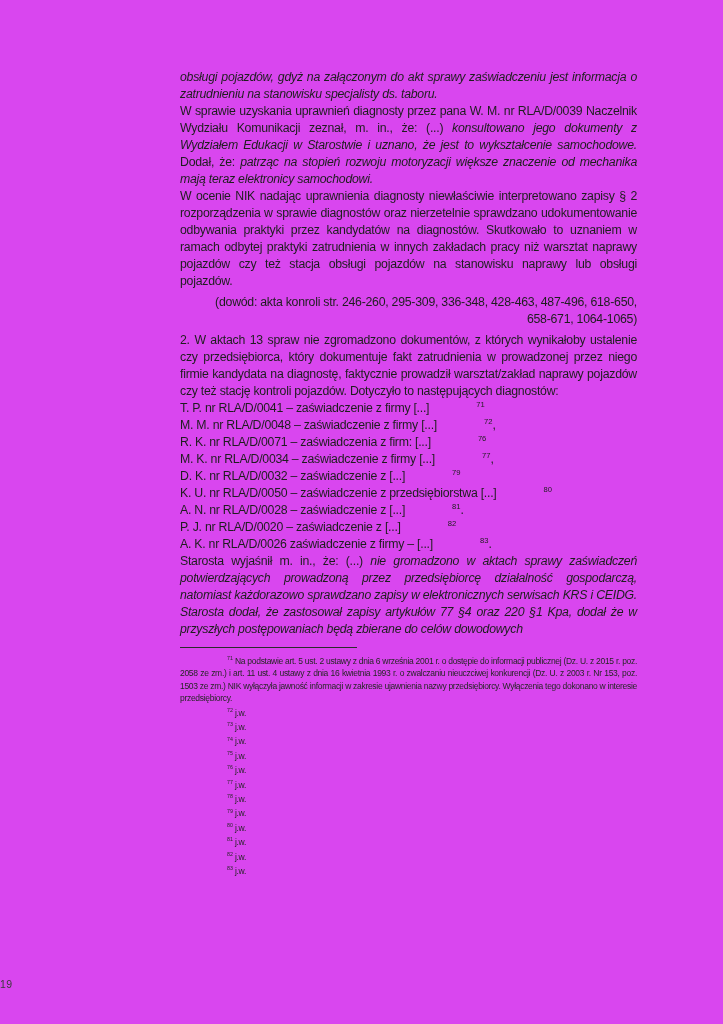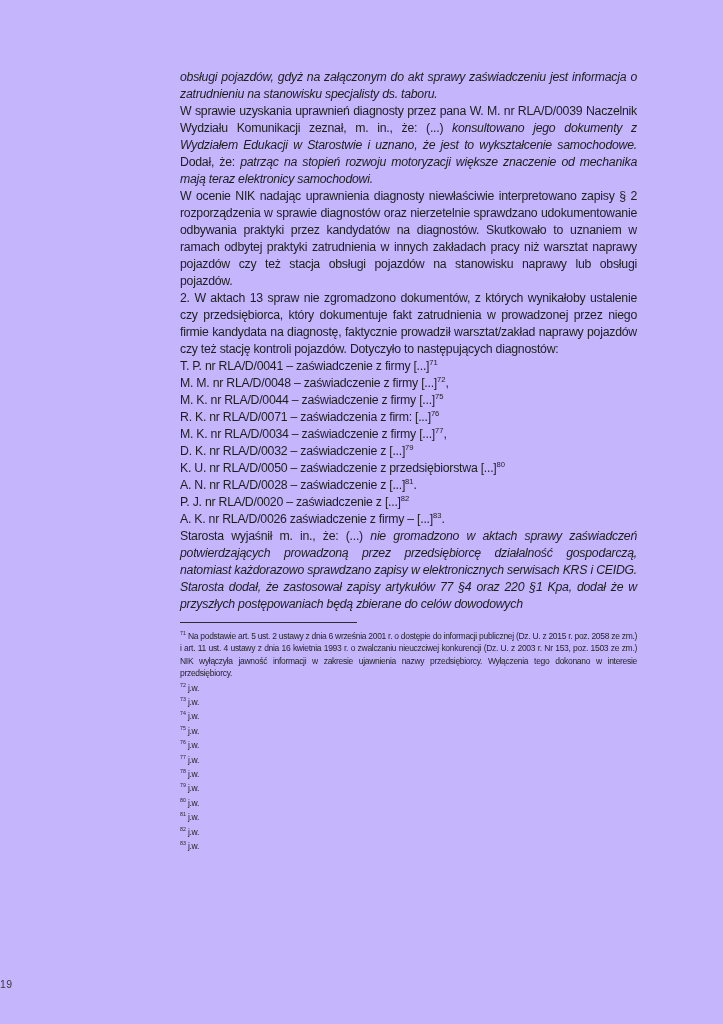--- a/index.html
+++ b/index.html
@@ -6,21 +6,21 @@
   body {
     width: 723px; height: 1024px;
     background: #fdfdfc;
     font-family: "Liberation Sans", "DejaVu Sans", sans-serif;
     color: #1e1e1e;
     position: relative;
     overflow: hidden;
   }
   .page {
     position: absolute; inset: 0;
-    background: #c4b5fd;
+    background: #d946ef;
   }
   .content {
     position: absolute;
     left: 180px; top: 69px;
     width: 457px;
   }
   .para {
     margin: 0;
     font-size: 12.3px;
     line-height: 17px;
@@ -30,20 +30,21 @@
   .para.evidence {
     margin: 4px 0 4px 28px;
     text-align: right;
   }
   .em { font-style: italic; }
   sup.fn-marker {
     font-size: 0.62em;
     vertical-align: super;
     line-height: 0;
     letter-spacing: 0;
+    margin-left: 47px;
   }
   .fn-sep {
     width: 177px;
     height: 0;
     border-top: 1px solid #2b2b2b;
     margin: 9px 0 7px 0;
   }
   .footnote {
     margin: 0 0 2px 0;
     font-size: 8.5px;
@@ -63,24 +64,24 @@
 </style>
 </head>
 <body>
 
 <div class="page">
   <div class="content">
     <div id="doc-body">
         <p class="para body"><span class="em">obsługi pojazdów, gdyż na załączonym do akt sprawy zaświadczeniu jest informacja o zatrudnieniu na stanowisku specjalisty ds. taboru.</span></p>
         <p class="para body"><span>W sprawie uzyskania uprawnień diagnosty przez pana W. M. nr RLA/D/0039 Naczelnik Wydziału Komunikacji zeznał, m. in., że: (...) </span><span class="em">konsultowano jego dokumenty z Wydziałem Edukacji w Starostwie i uznano, że jest to wykształcenie samochodowe.</span><span> Dodał, że: </span><span class="em">patrząc na stopień rozwoju motoryzacji większe znaczenie od mechanika mają teraz elektronicy samochodowi.</span></p>
         <p class="para body"><span>W ocenie NIK nadając uprawnienia diagnosty niewłaściwie interpretowano zapisy § 2 rozporządzenia w sprawie diagnostów oraz nierzetelnie sprawdzano udokumentowanie odbywania praktyki przez kandydatów na diagnostów. Skutkowało to uznaniem w ramach odbytej praktyki zatrudnienia w innych zakładach pracy niż warsztat naprawy pojazdów czy też stacja obsługi pojazdów na stanowisku naprawy lub obsługi pojazdów.</span></p>
+        <p class="para evidence"><span>(dowód: akta konroli str. 246-260, 295-309, 336-348, 428-463, 487-496, 618-650, 658-671, 1064-1065)</span></p>
         <p class="para body"><span>2. W aktach 13 spraw nie zgromadzono dokumentów, z których wynikałoby ustalenie czy przedsiębiorca, który dokumentuje fakt zatrudnienia w prowadzonej przez niego firmie kandydata na diagnostę, faktycznie prowadził warsztat/zakład naprawy pojazdów czy też stację kontroli pojazdów. Dotyczyło to następujących diagnostów:</span></p>
         <p class="para list-item"><span>T. P. nr RLA/D/0041 – zaświadczenie z firmy [...]</span><sup class="fn-marker">71</sup></p>
         <p class="para list-item"><span>M. M. nr RLA/D/0048 – zaświadczenie z firmy [...]</span><sup class="fn-marker">72</sup><span>,</span></p>
-        <p class="para list-item"><span>M. K. nr RLA/D/0044 – zaświadczenie z firmy [...]</span><sup class="fn-marker">75</sup></p>
         <p class="para list-item"><span>R. K. nr RLA/D/0071 – zaświadczenia z firm: [...]</span><sup class="fn-marker">76</sup></p>
         <p class="para list-item"><span>M. K. nr RLA/D/0034 – zaświadczenie z firmy [...]</span><sup class="fn-marker">77</sup><span>,</span></p>
         <p class="para list-item"><span>D. K. nr RLA/D/0032 – zaświadczenie z [...]</span><sup class="fn-marker">79</sup></p>
         <p class="para list-item"><span>K. U. nr RLA/D/0050 – zaświadczenie z przedsiębiorstwa [...]</span><sup class="fn-marker">80</sup></p>
         <p class="para list-item"><span>A. N. nr RLA/D/0028 – zaświadczenie z [...]</span><sup class="fn-marker">81</sup><span>.</span></p>
         <p class="para list-item"><span>P. J. nr RLA/D/0020 – zaświadczenie z [...]</span><sup class="fn-marker">82</sup></p>
         <p class="para list-item"><span>A. K. nr RLA/D/0026 zaświadczenie z firmy – [...]</span><sup class="fn-marker">83</sup><span>.</span></p>
         <p class="para body"><span>Starosta wyjaśnił m. in., że: (...) </span><span class="em">nie gromadzono w aktach sprawy zaświadczeń potwierdzających prowadzoną przez przedsiębiorcę działalność gospodarczą, natomiast każdorazowo sprawdzano zapisy w elektronicznych serwisach KRS i CEIDG. Starosta dodał, że zastosował zapisy artykułów 77 §4 oraz 220 §1 Kpa, dodał że w przyszłych postępowaniach będą zbierane do celów dowodowych</span></p>
       </div>
     <div class="fn-sep"></div>

